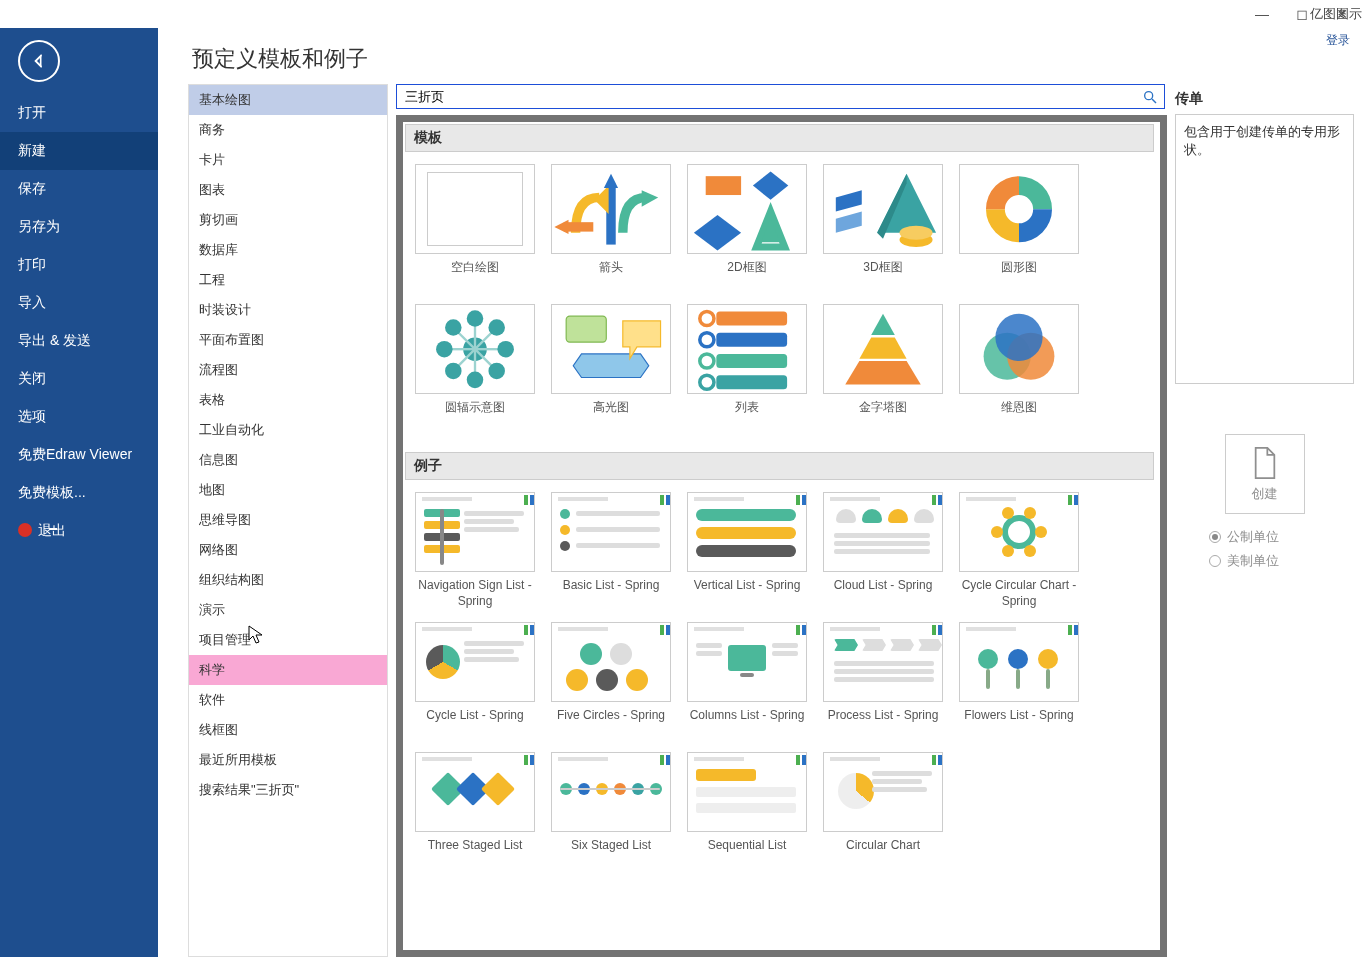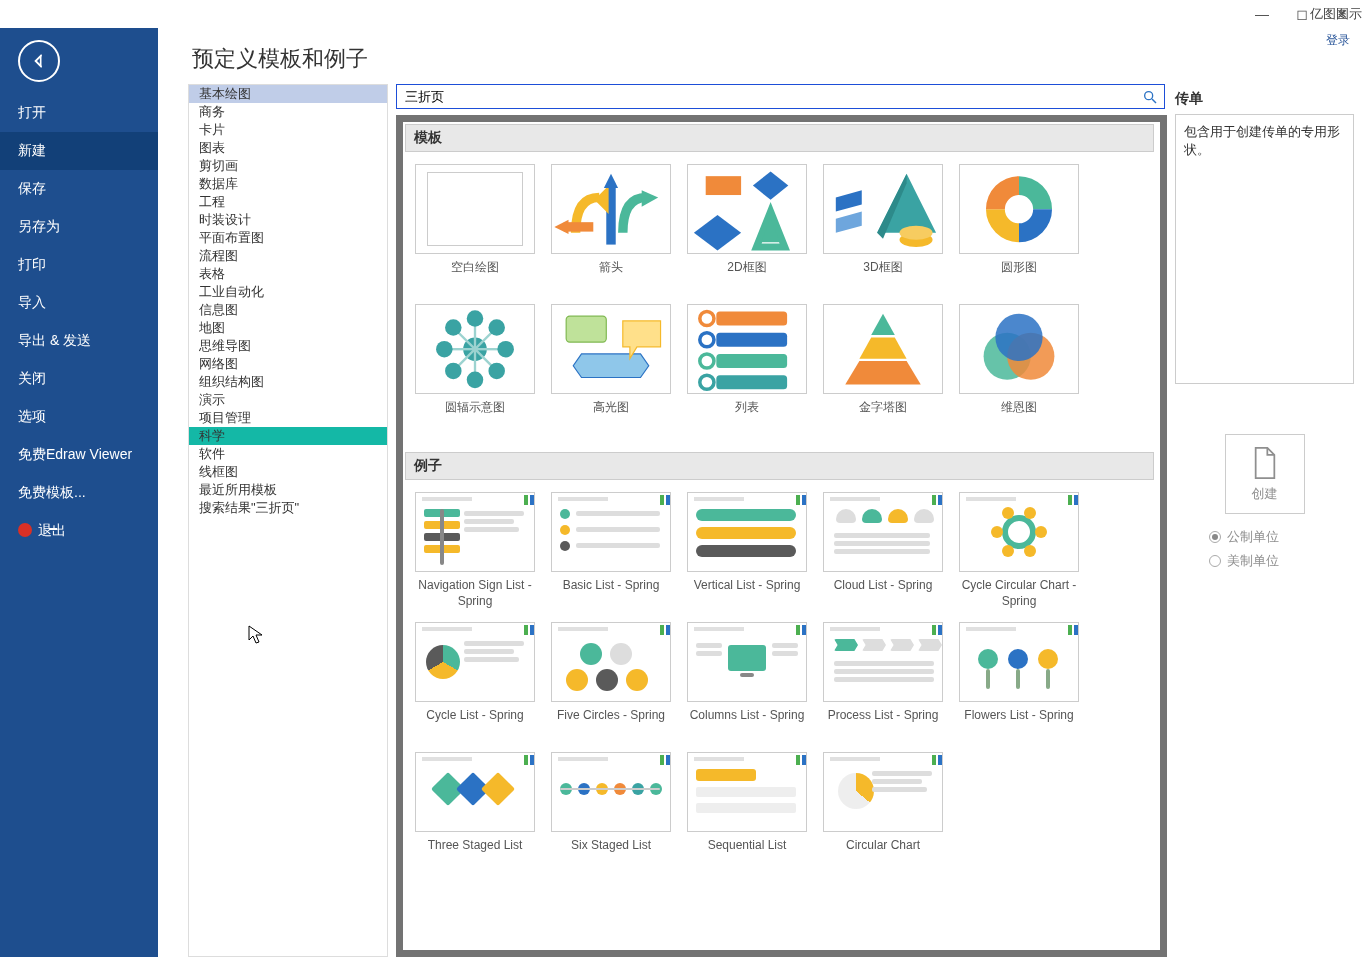--- a/index.html
+++ b/index.html
@@ -16,21 +16,21 @@
 .side-item { padding: 10px 18px; cursor: pointer; font-size: 14px; }
 .side-item.active { background: #124078; }
 
 .side-item.exit::before { content: ""; display: inline-block; width: 14px; height: 14px; background: #d93025; border-radius: 50%; margin-right: 6px; vertical-align: -2px; position: relative; }
 .side-item.exit::after { content: ""; position: absolute; width: 8px; height: 2px; background: #fff; margin-left: -17px; margin-top: 6px; }
 .content { flex: 1; display: flex; }
 .center-col { flex: 1; display: flex; flex-direction: column; padding: 12px 0 0 8px; min-width: 0; margin-left: 22px; }
 .page-title { font-size: 22px; margin: 4px 0 10px 4px; color: #333; }
 .center-row { display: flex; flex: 1; min-height: 0; }
 .cat-list { width: 200px; border: 1px solid #ddd; overflow-y: auto; }
-.cat-item { padding: 0 10px; cursor: pointer; border-bottom: 0; font-size: 13px; }
+.cat-item { padding: 6px 10px; cursor: pointer; border-bottom: 0; font-size: 13px; }
 .cat-item.selected { background: #c0cde8; }
 .gallery-wrap { flex: 1; display: flex; flex-direction: column; margin-left: 8px; min-width: 0; }
 .search-row { display: flex; border: 1px solid #1d4ed8; margin-bottom: 6px; margin-right: 2px; }
 .search-input { flex: 1; border: none; padding: 4px 8px; font-size: 13px; outline: none; }
 .search-btn { width: 28px; display: flex; align-items: center; justify-content: center; cursor: pointer; color: #2b72c4; }
 .gallery-scroll { flex: 1; overflow-y: auto; border: 7px solid #737373; padding-right: 4px; }
 .section-header { background: #e8e8e8; border: 1px solid #ccc; padding: 4px 8px; font-size: 14px; font-weight: bold; margin: 2px 2px 8px 2px;}
 .tile-grid { display: flex; flex-wrap: wrap; gap: 4px 4px; padding: 0 6px 14px 6px; }
 .tile { width: 132px; text-align: center; cursor: pointer; padding: 4px; border-radius: 2px; }
 .tile.selected { background: #dbe7fb; border: 1px solid #9ab8e8; padding: 3px; }
@@ -109,21 +109,21 @@
             <div class="cat-item">流程图</div>
             <div class="cat-item">表格</div>
             <div class="cat-item">工业自动化</div>
             <div class="cat-item">信息图</div>
             <div class="cat-item">地图</div>
             <div class="cat-item">思维导图</div>
             <div class="cat-item">网络图</div>
             <div class="cat-item">组织结构图</div>
             <div class="cat-item">演示</div>
             <div class="cat-item">项目管理</div>
-            <div class="cat-item" style="background: #14b8a6;">科学</div>
+            <div class="cat-item" style="background: #f9a8d4;">科学</div>
             <div class="cat-item">软件</div>
             <div class="cat-item">线框图</div>
             <div class="cat-item">最近所用模板</div>
             <div class="cat-item">搜索结果"三折页"</div>
           </div>
         <div class="gallery-wrap">
           <div class="search-row">
             <input class="search-input" value="三折页" style="">
             <div class="search-btn">
               <svg width="16" height="16" viewBox="0 0 24 24">

